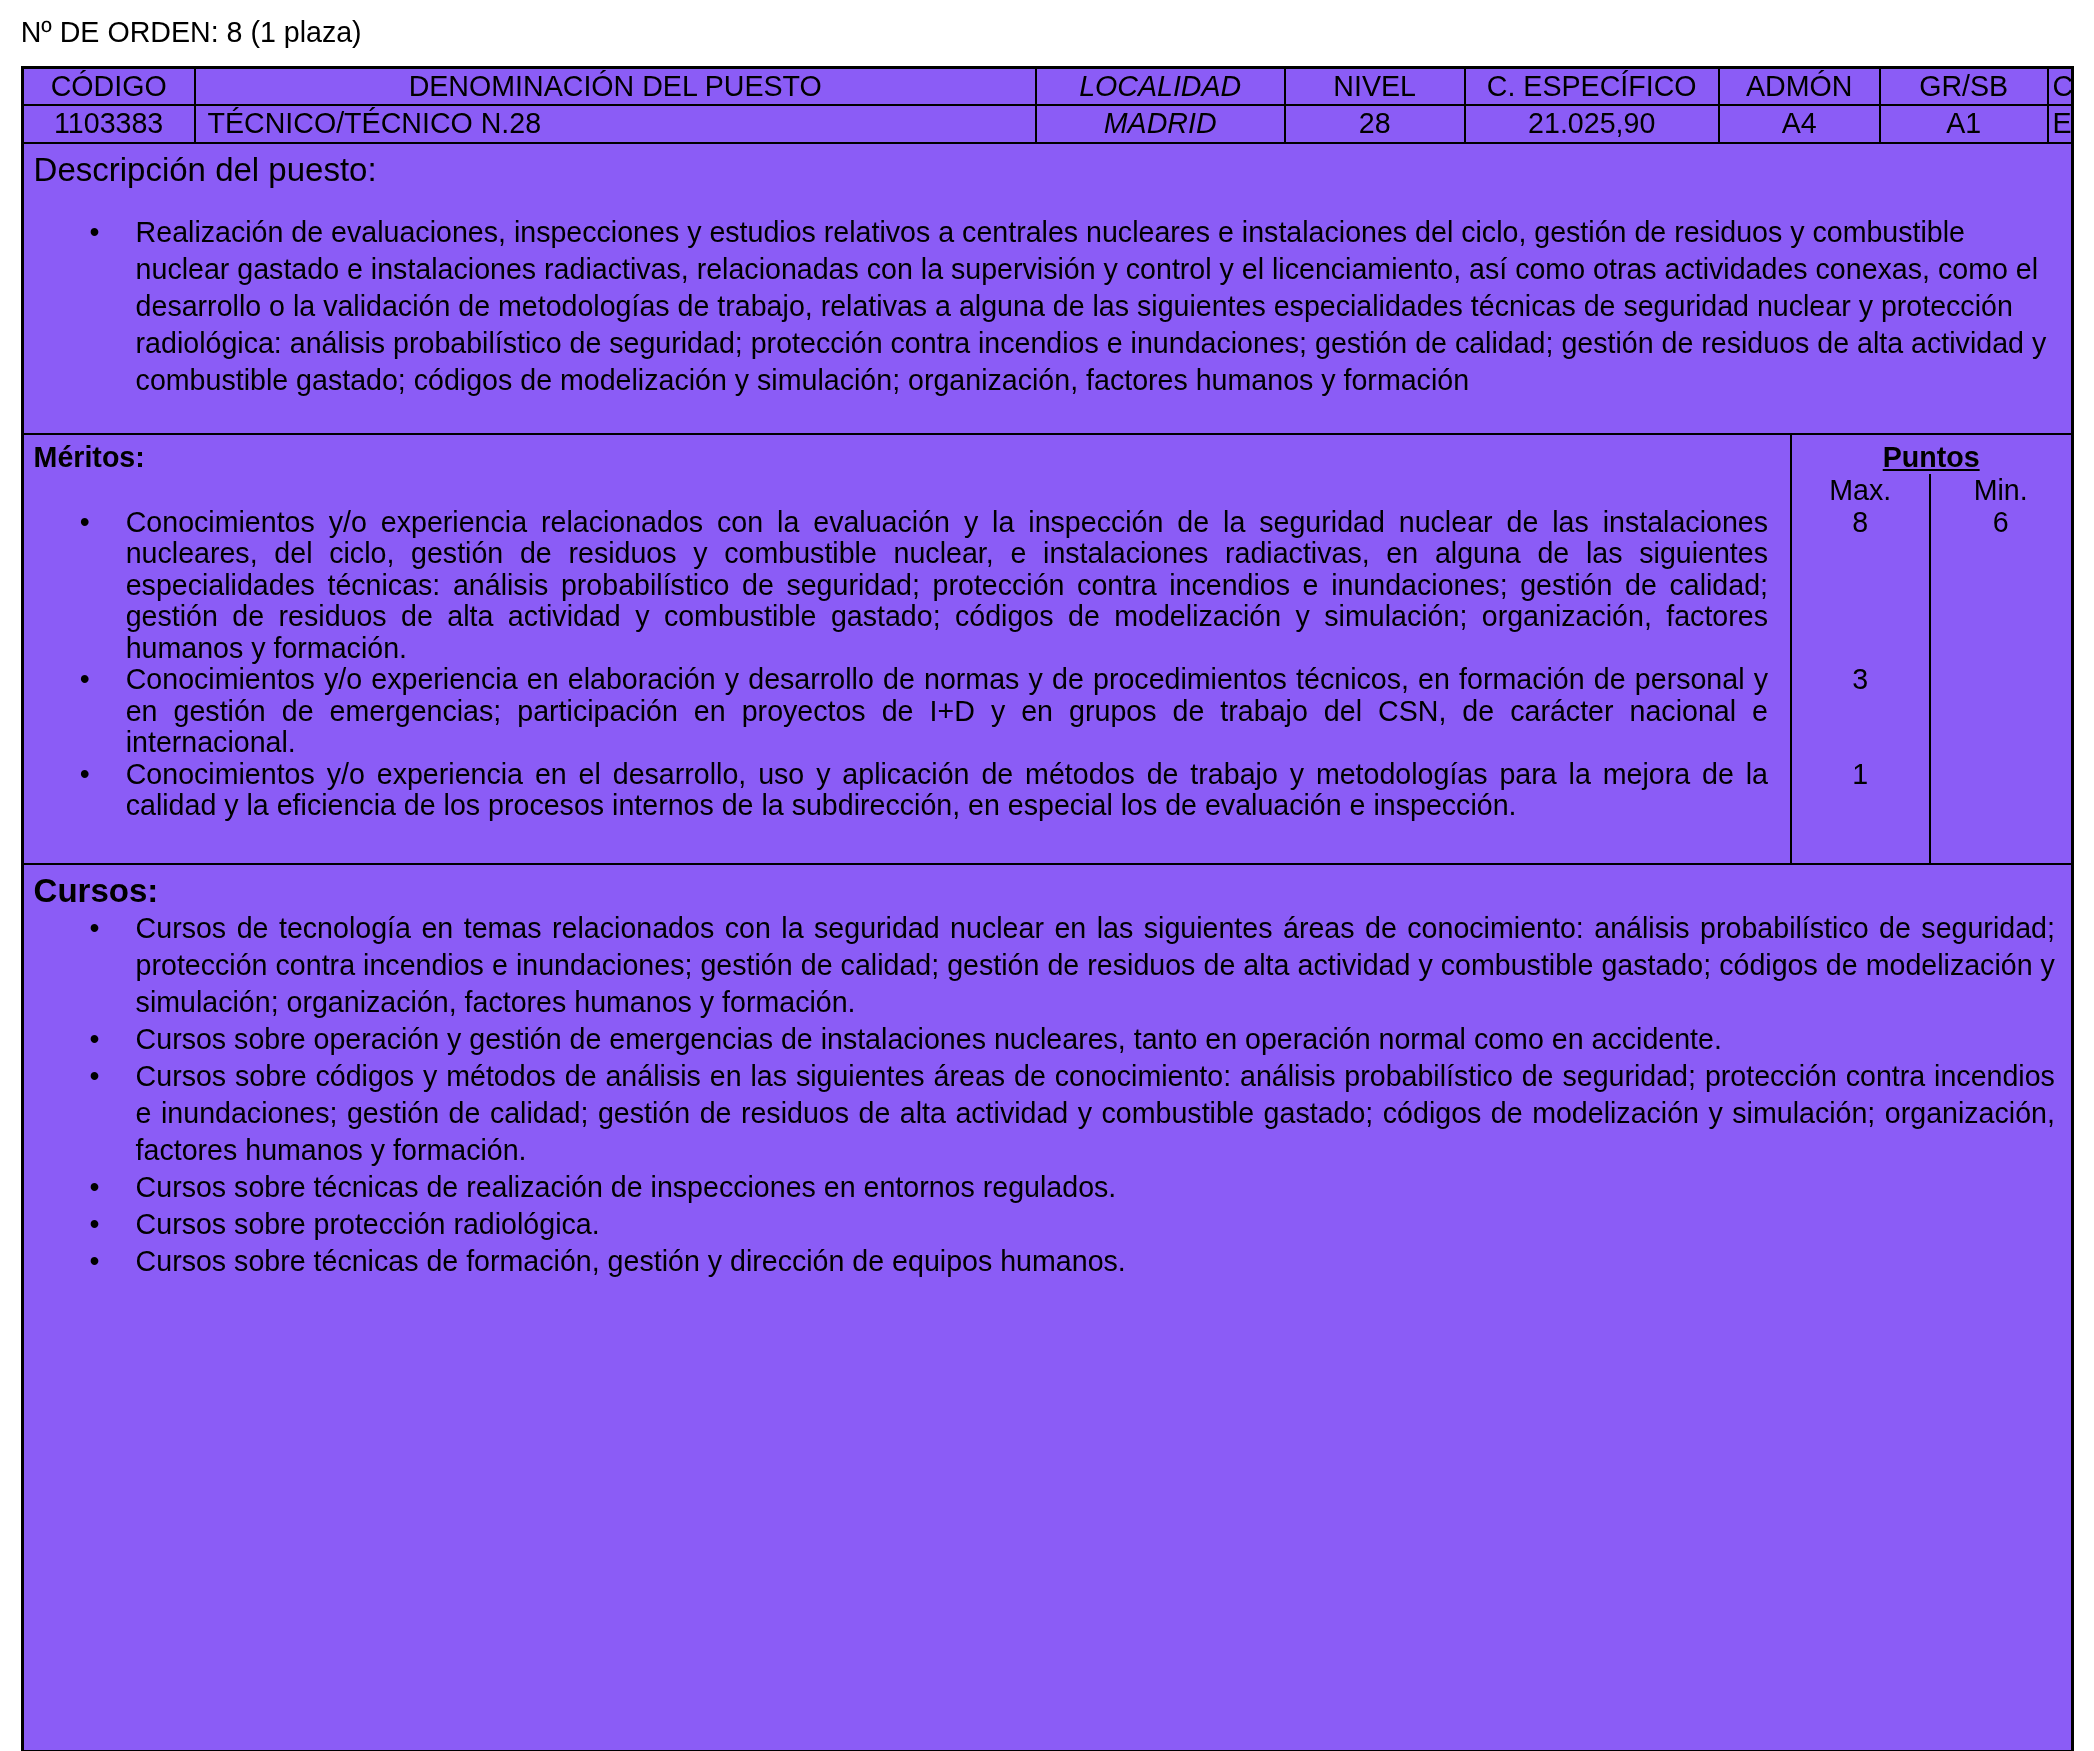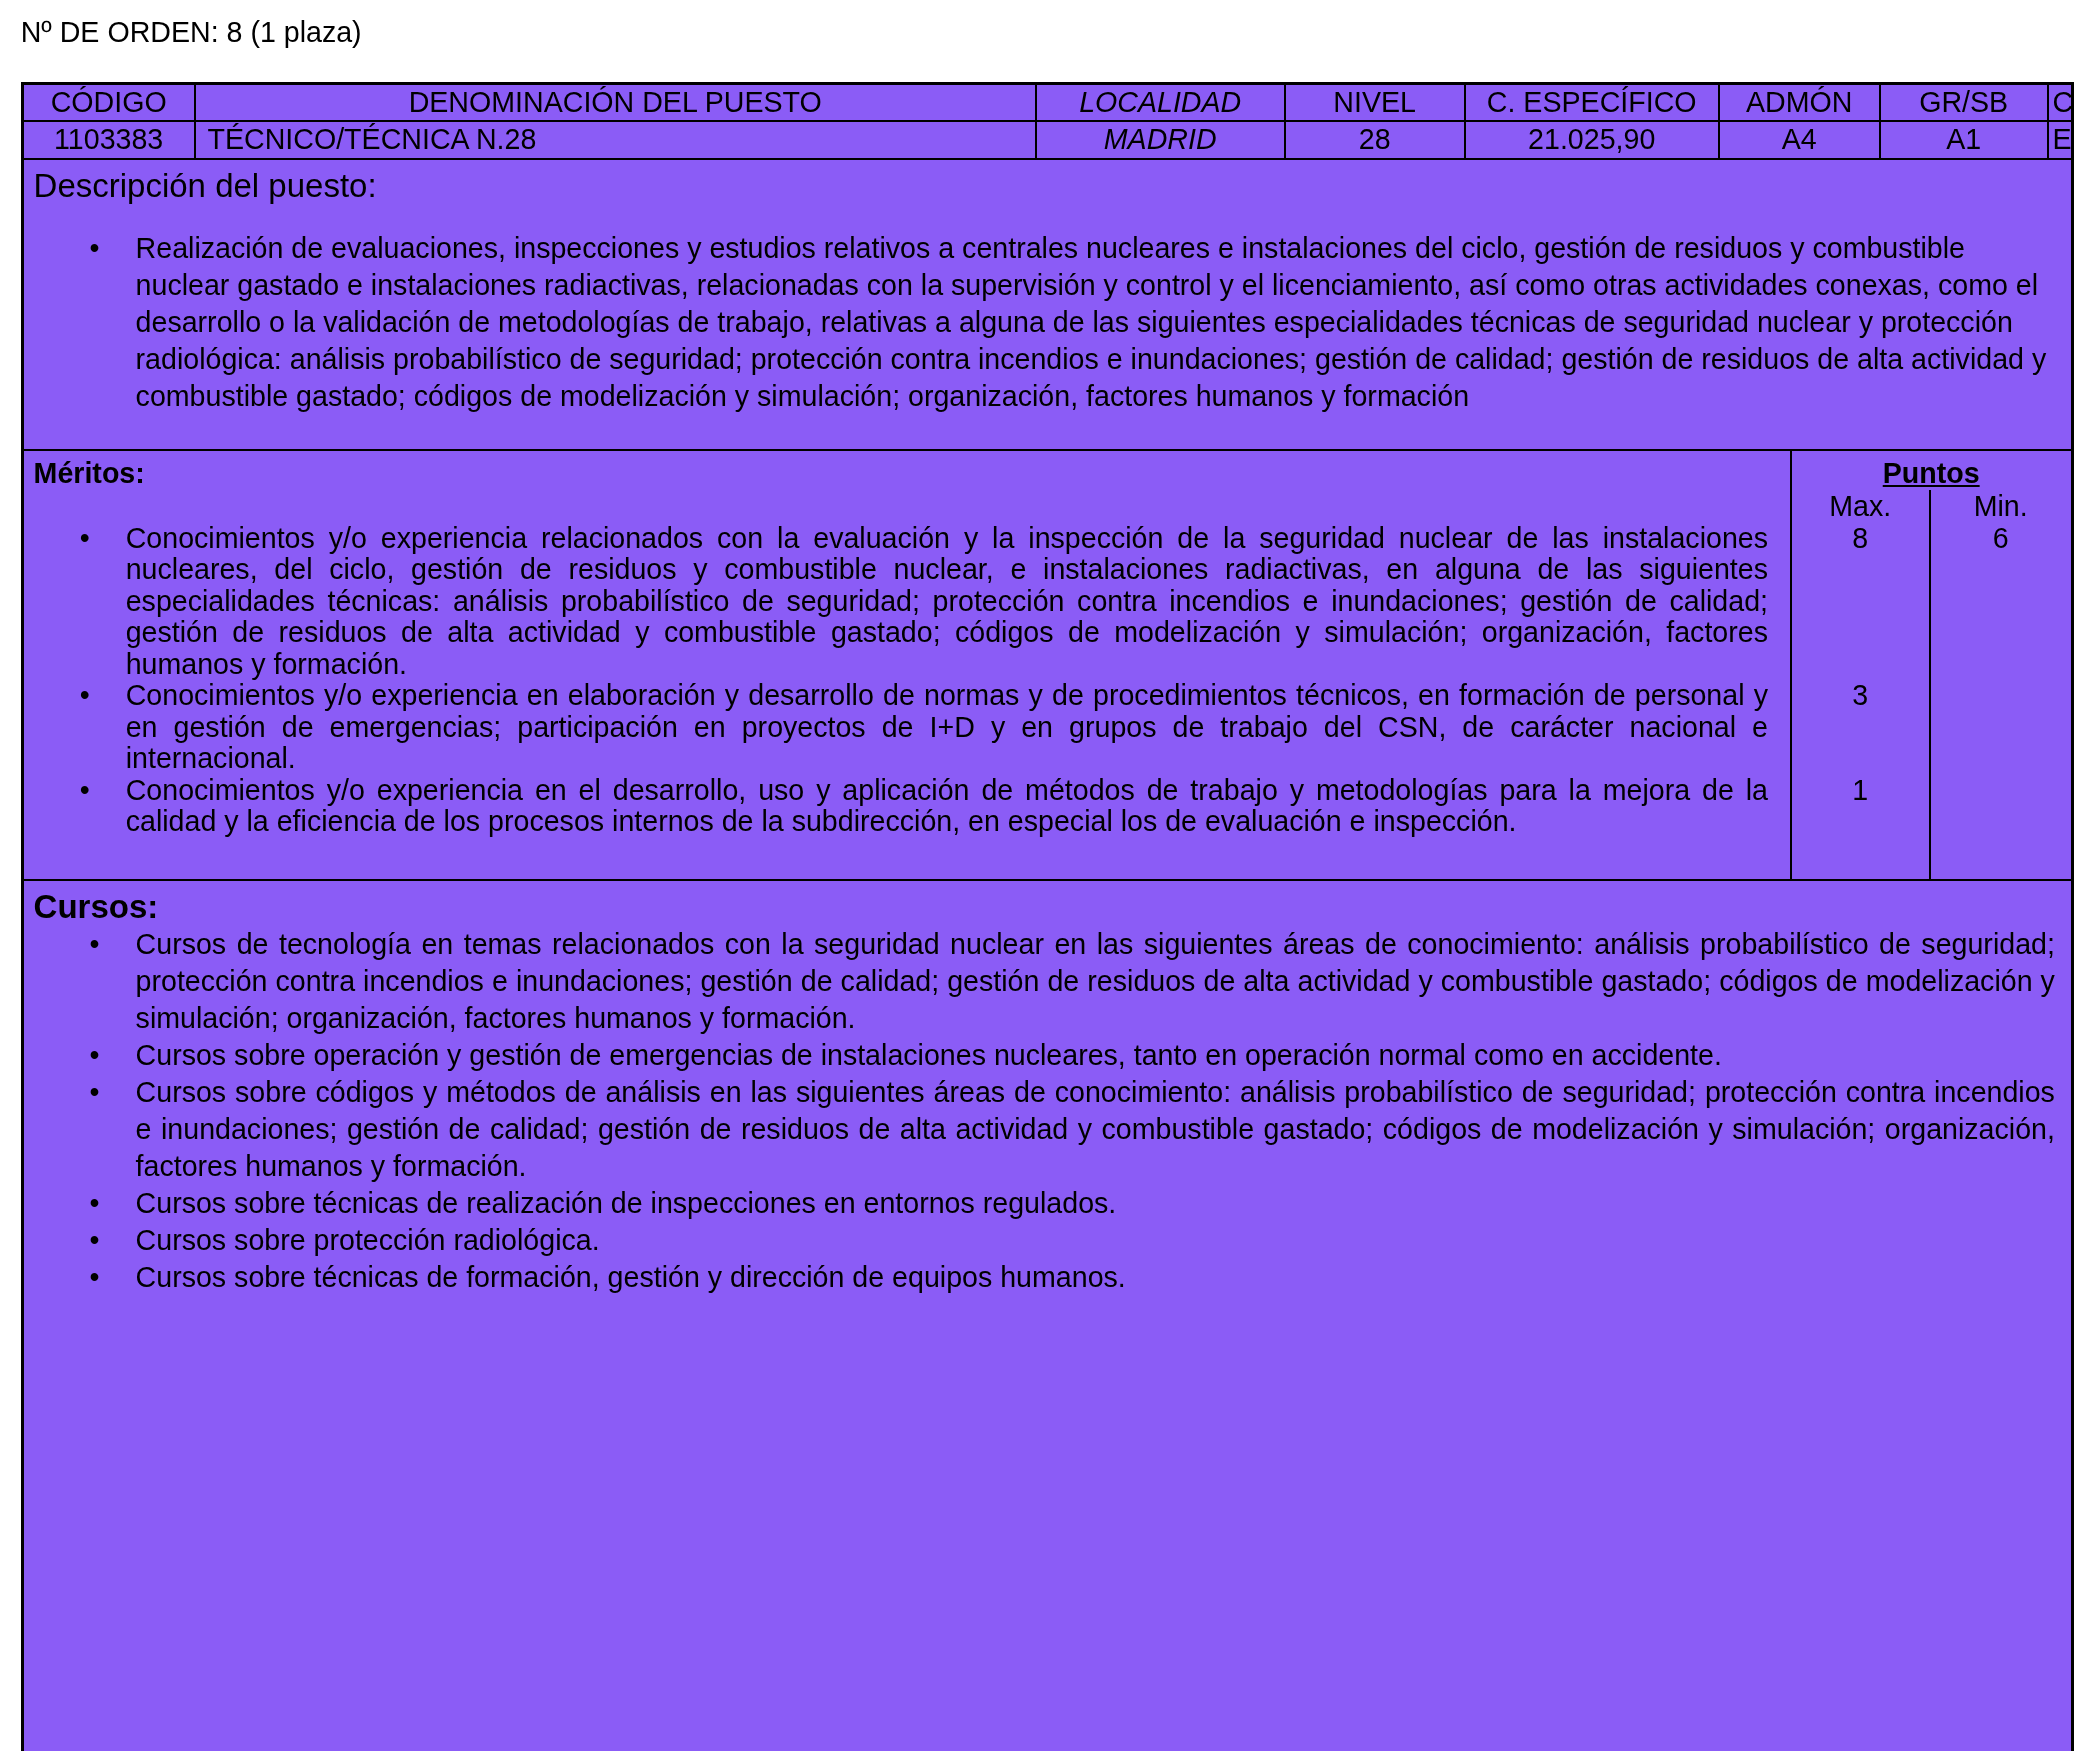--- a/index.html
+++ b/index.html
@@ -13,21 +13,21 @@
     width: 2094px;
     height: 1751px;
     background: #ffffff;
     padding: 15.8px 20.7px 0 20.7px;
     position: relative;
     overflow: hidden;
   }
   .order-title {
     font-size: 28.6px;
     line-height: 33px;
-    margin-bottom: 33px;
+    margin-bottom: 17px;
     font-weight: 400;
   }
   .doc-table {
     width: 2053px;
     border: 3px solid #000;
     background: #8b5cf6;
   }
   .pt-row { display: flex; border-bottom: 2px solid #000; }
   .pt-cell {
     font-size: 28.6px;
@@ -103,21 +103,21 @@
       <div class="pt-cell c3">LOCALIDAD</div>
       <div class="pt-cell c4">NIVEL</div>
       <div class="pt-cell c5">C. ESPECÍFICO</div>
       <div class="pt-cell c6">ADMÓN</div>
       <div class="pt-cell c7">GR/SB</div>
       <div class="pt-cell last">CUERPO</div>
     </div>
 
     <div class="pt-row">
       <div class="pt-cell c1">1103383</div>
-      <div class="pt-cell c2 cell-left">TÉCNICO/TÉCNICA N.28</div>
+      <div class="pt-cell c2 cell-left">TÉCNICO/TÉCNICO N.28</div>
       <div class="pt-cell c3">MADRID</div>
       <div class="pt-cell c4">28</div>
       <div class="pt-cell c5">21.025,90</div>
       <div class="pt-cell c6">A4</div>
       <div class="pt-cell c7">A1</div>
       <div class="pt-cell last">EX30</div>
     </div>
 
     <div class="section desc-section">
       <div class="section-label">Descripción del puesto:</div>

